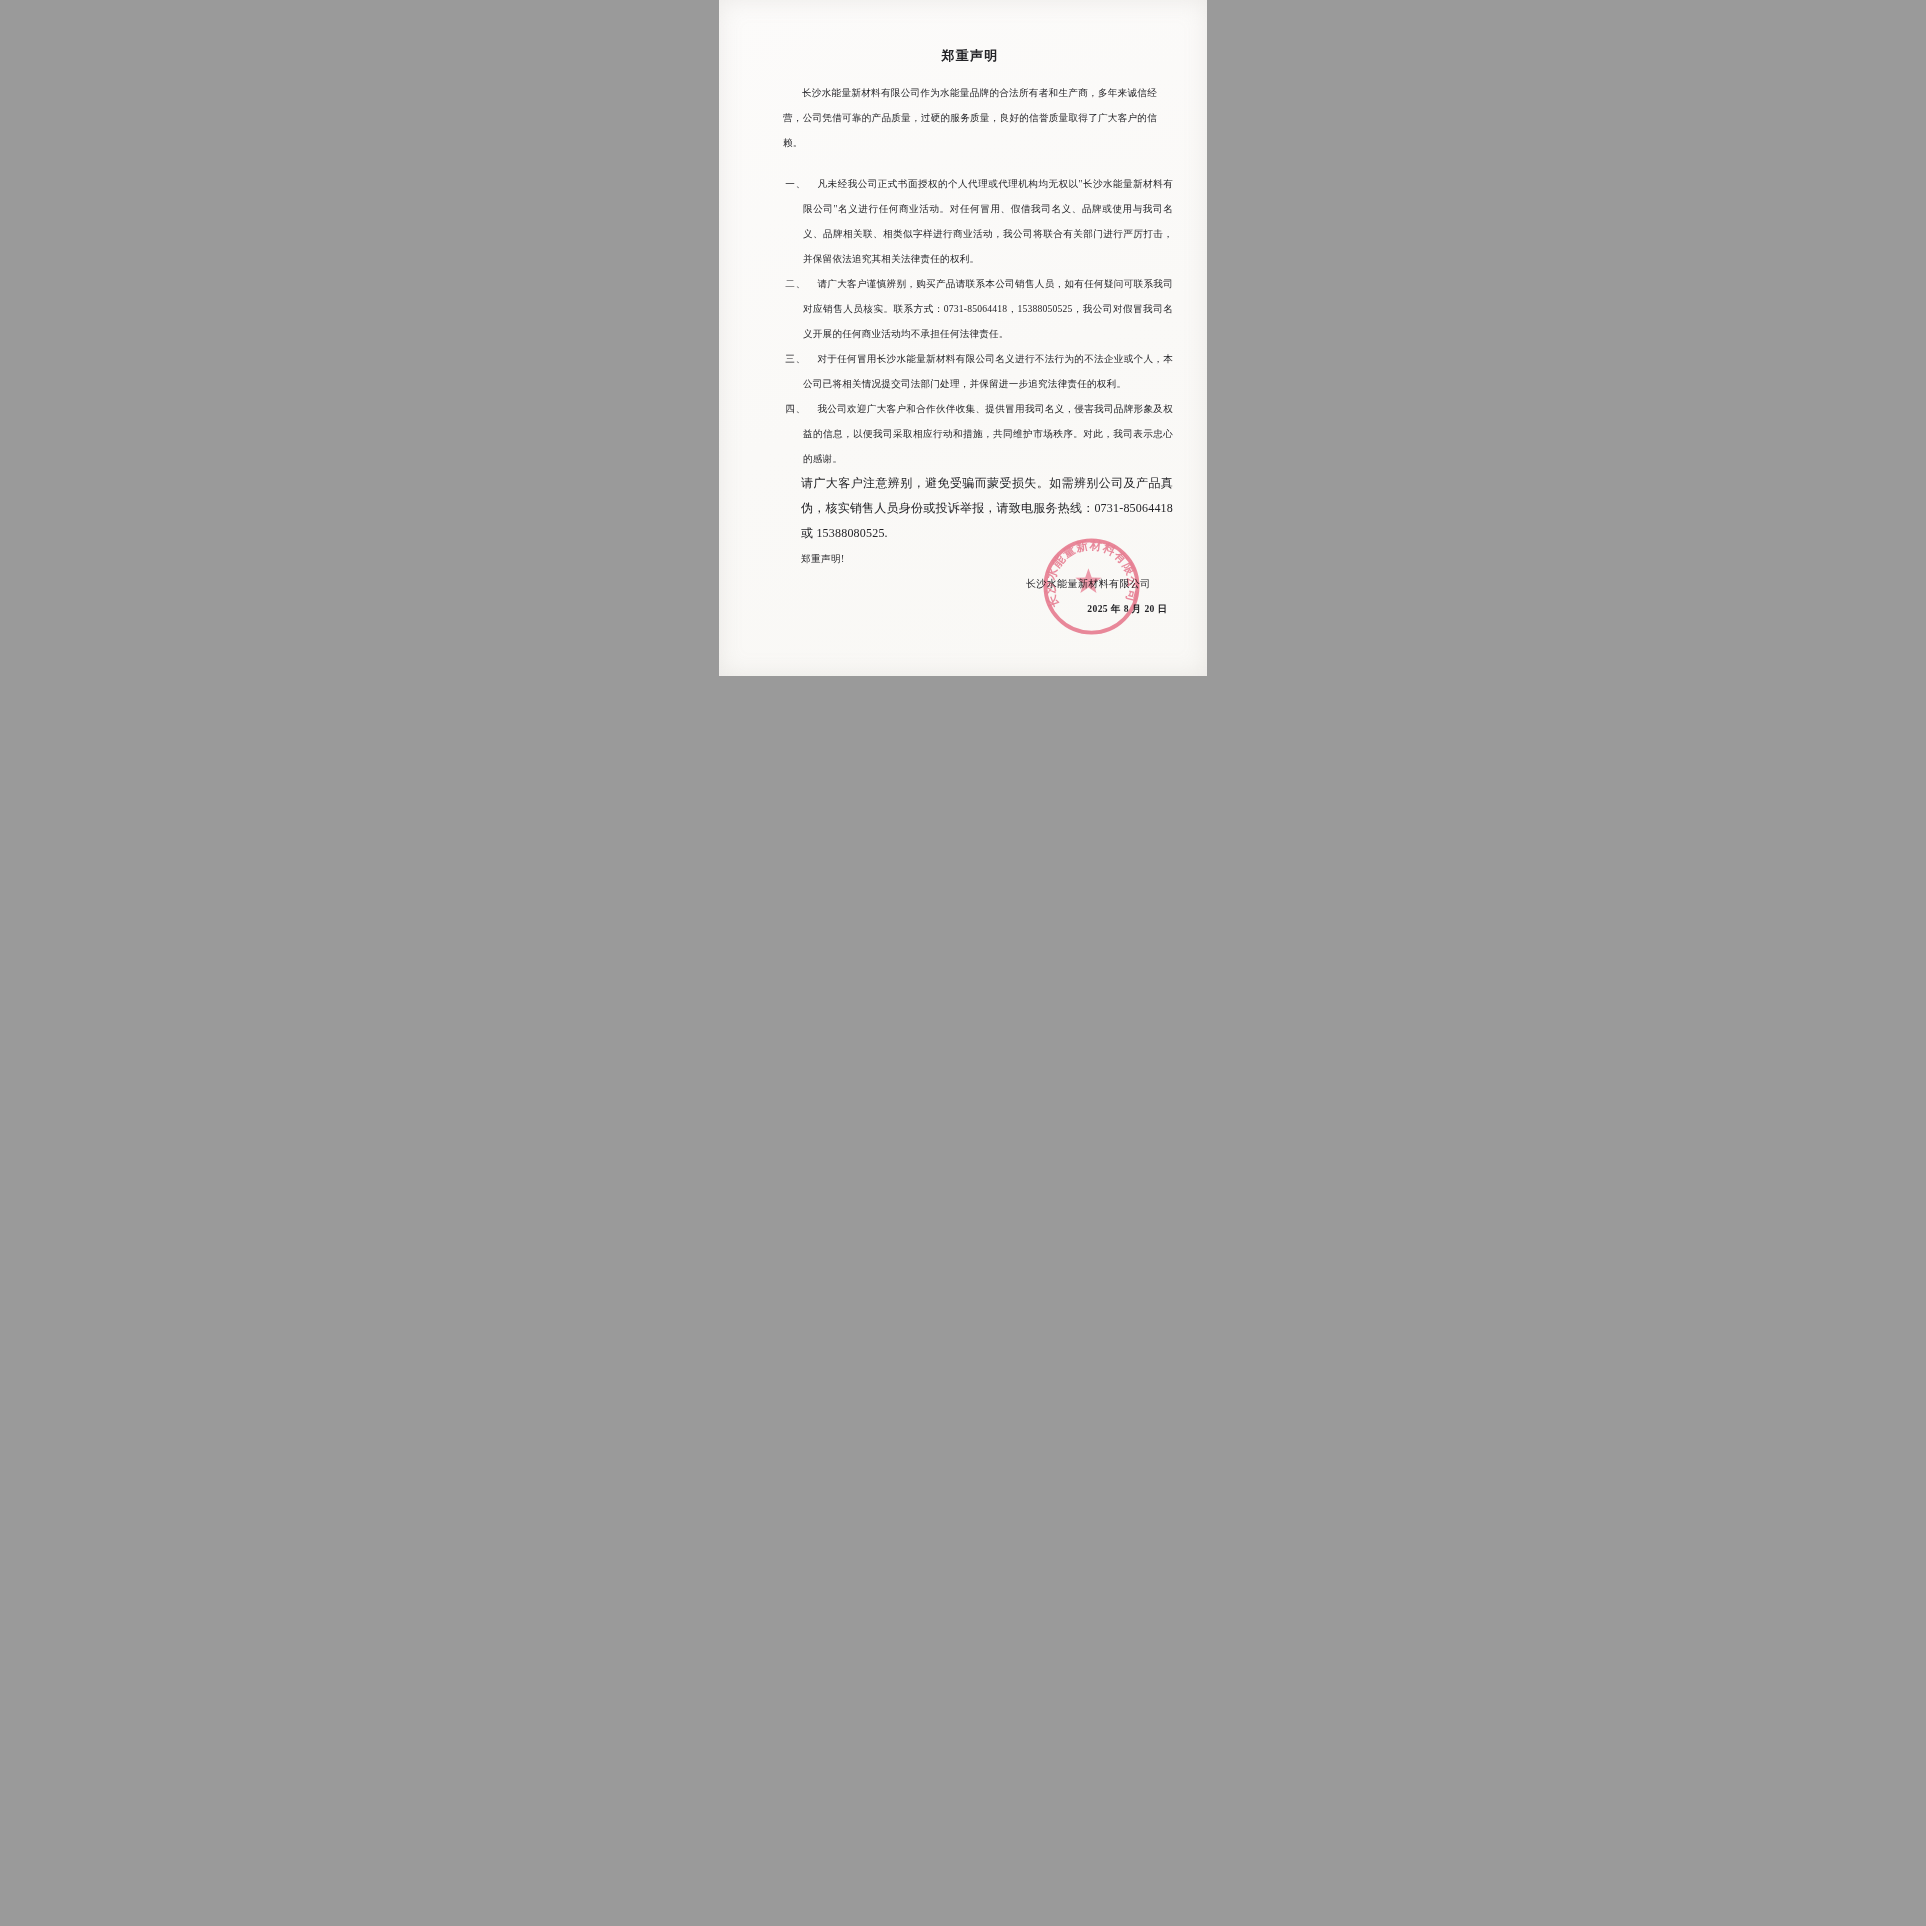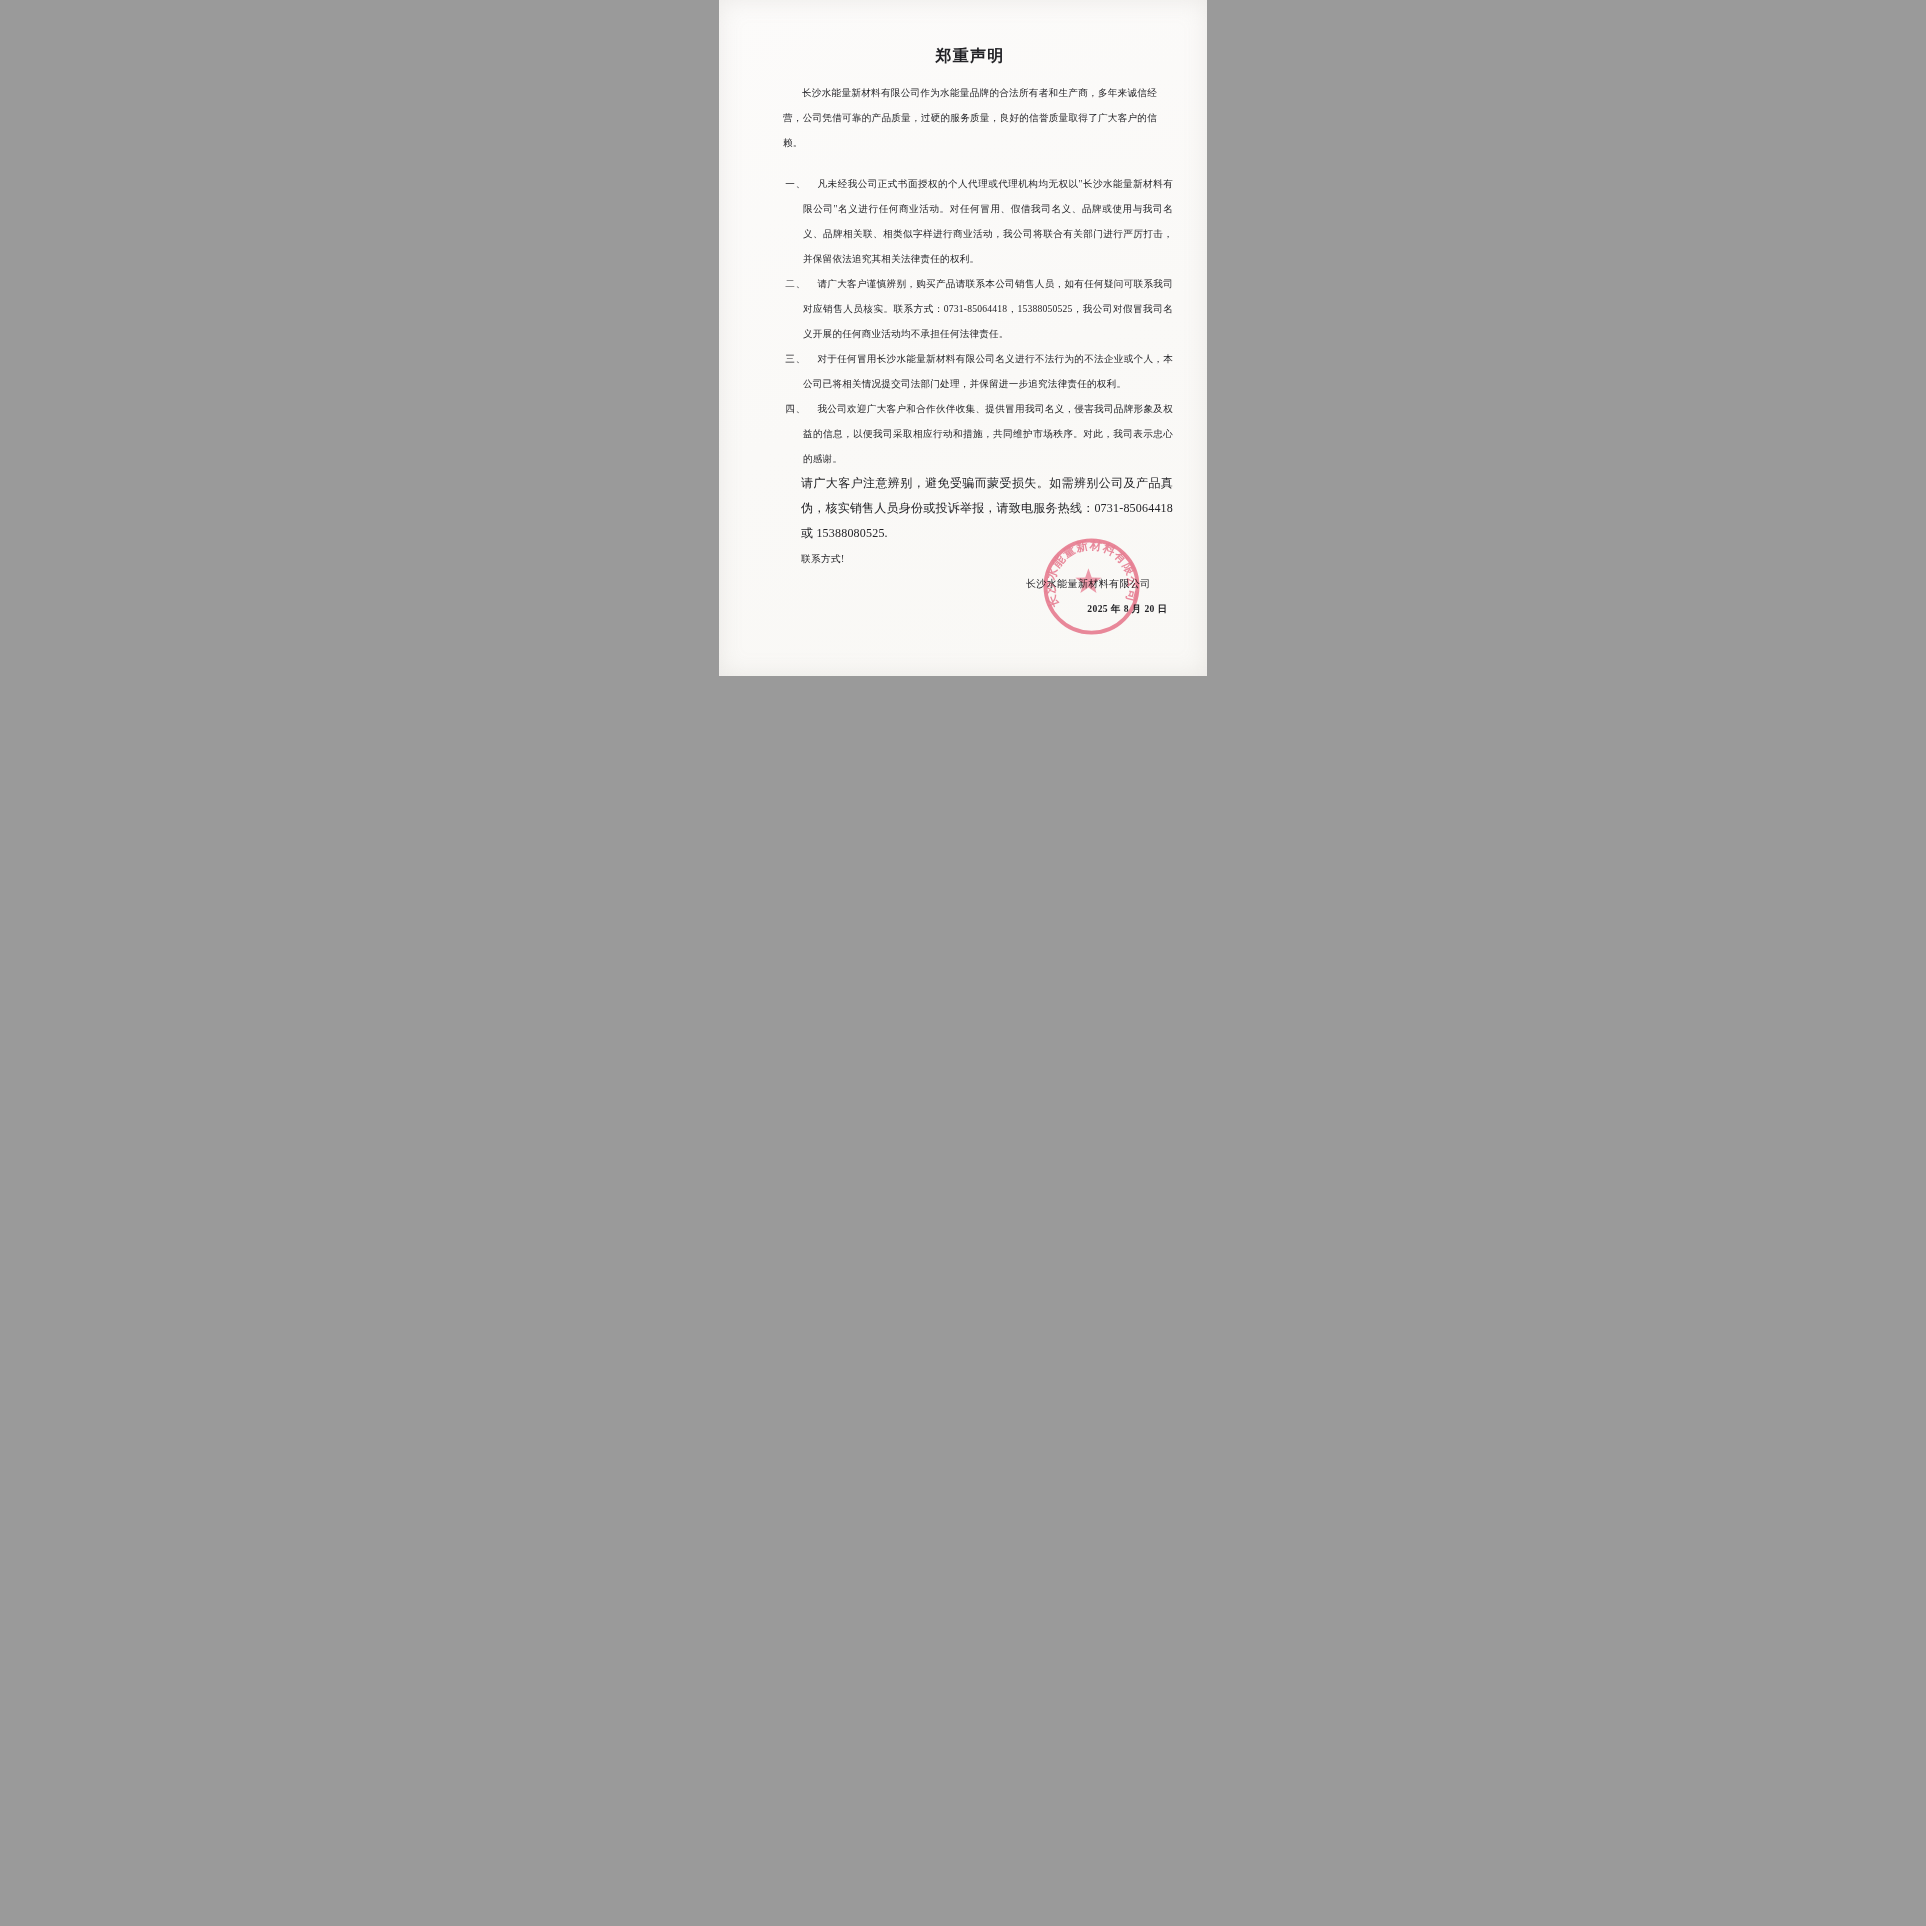--- a/index.html
+++ b/index.html
@@ -12,21 +12,21 @@
     overflow:hidden;
     font-family:"Liberation Serif","DejaVu Serif",serif;
     color:#232327;
   }
   .doc{
     position:relative;
     padding:47px 34px 0 48px;
   }
   .title{
     text-align:center;
-    font-size:16px;
+    font-size:13px;
     font-weight:bold;
     line-height:17px;
     letter-spacing:1.2px;
     margin:0 0 2.3px 0;
   }
   .para{
     font-size:9.6px;
     line-height:25px;
     text-align:justify;
     text-justify:inter-ideograph;
@@ -105,21 +105,21 @@
     <p class="item"><span class="marker">一、</span><span>凡未经我公司正式书面授权的个人代理或代理机构均无权以"长沙水能量新材料有限公司"名义进行任何商业活动。对任何冒用、假借我司名义、品牌或使用与我司名义、品牌相关联、相类似字样进行商业活动，我公司将联合有关部门进行严厉打击，并保留依法追究其相关法律责任的权利。</span></p>
 
     <p class="item"><span class="marker">二、</span><span>请广大客户谨慎辨别，购买产品请联系本公司销售人员，如有任何疑问可联系我司对应销售人员核实。联系方式：0731-85064418，15388050525，我公司对假冒我司名义开展的任何商业活动均不承担任何法律责任。</span></p>
 
     <p class="item"><span class="marker">三、</span><span>对于任何冒用长沙水能量新材料有限公司名义进行不法行为的不法企业或个人，本公司已将相关情况提交司法部门处理，并保留进一步追究法律责任的权利。</span></p>
 
     <p class="item"><span class="marker">四、</span><span>我公司欢迎广大客户和合作伙伴收集、提供冒用我司名义，侵害我司品牌形象及权益的信息，以便我司采取相应行动和措施，共同维护市场秩序。对此，我司表示忠心的感谢。</span></p>
 
     <p class="closing">请广大客户注意辨别，避免受骗而蒙受损失。如需辨别公司及产品真伪，核实销售人员身份或投诉举报，请致电服务热线：0731-85064418 或 15388080525.</p>
 
-    <p class="declaration">联系方式!</p>
+    <p class="declaration">郑重声明!</p>
 
     <p class="sig-company">长沙水能量新材料有限公司</p>
     <p class="sig-date">2025 年 8 月 20 日</p>
   </div>
 
   <svg class="seal" viewBox="0 0 260 260" xmlns="http://www.w3.org/2000/svg">
     <defs>
       <path id="seal-arc" d="M 45.1 179 A 98 98 0 1 1 214.9 179" fill="none"></path>
     </defs>
     <circle cx="130" cy="130" r="121" fill="none" stroke="#e96e87" stroke-width="10" stroke-opacity="0.88"></circle>

